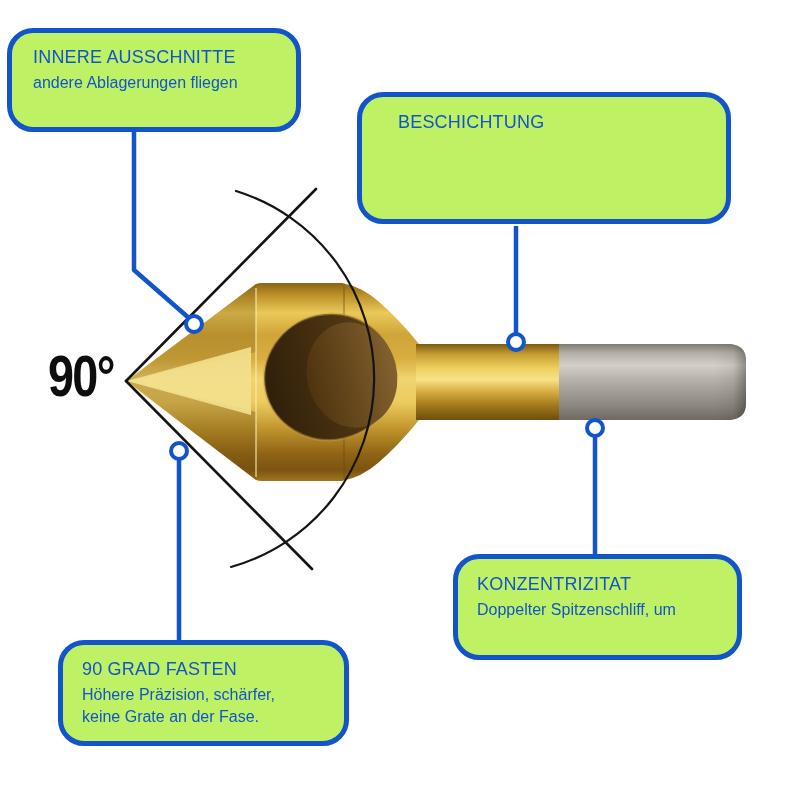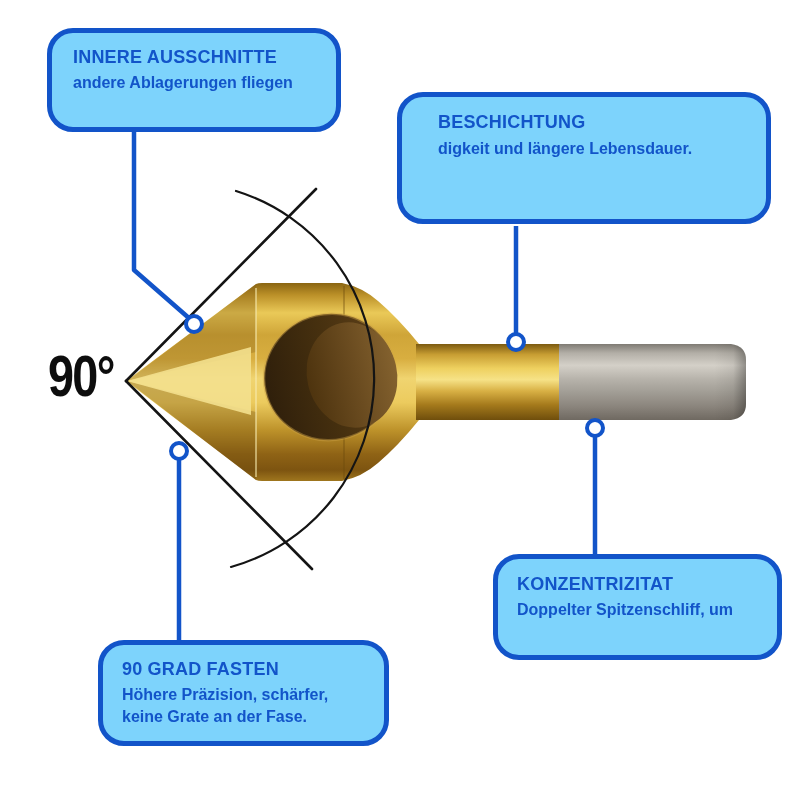--- a/index.html
+++ b/index.html
@@ -4,23 +4,23 @@
 <style>
   :root { --accent:#1254c9; --ink:#0d0d0d; }
   * { margin:0; padding:0; box-sizing:border-box; }
   html,body { background:#fff; }
   .stage {
     position:relative; width:800px; height:800px; background:#fff;
     font-family:"Liberation Sans", sans-serif; overflow:hidden;
   }
   .art { position:absolute; left:0; top:0; width:800px; height:800px; }
   .callout {
-    position:absolute; background:#7dd3fc;
+    position:absolute; background:#bef264;
     border:5px solid var(--accent); border-radius:26px;
-    color:var(--accent); font-weight:bold; z-index:3;margin-left:40px;
+    color:var(--accent); font-weight:normal; z-index:3;
   }
   .callout .title { font-size:18px; line-height:21px; margin-bottom:4px; letter-spacing:.2px; }
   .callout .line  { font-size:16px; line-height:22px; }
   .callout.lh23 .line { line-height:23px; }
   #box-inner   { left:7px;   top:28px;  width:294px; height:104px; padding:14px 14px 0 21px; }
   #box-coating { left:357px; top:92px;  width:374px; height:132px; padding:15px 12px 0 36px; }
   #box-conc    { left:453px; top:554px; width:289px; height:106px; padding:15px 24px 0 19px; }
   #box-fasten  { left:58px;  top:640px; width:291px; height:106px; padding:14px 14px 0 19px; }
   .angle-label {
     position:absolute; left:48px; top:348px; z-index:2;
@@ -129,21 +129,20 @@
 
   <div class="angle-label">90°</div>
 
   <div class="callout" id="box-inner">
     <div class="title">INNERE AUSSCHNITTE</div>
     <div class="line">andere Ablagerungen fliegen</div>
   </div>
 
   <div class="callout lh23" id="box-coating">
     <div class="title">BESCHICHTUNG</div>
-    <div class="line">digkeit und längere Lebensdauer.</div>
   </div>
 
   <div class="callout" id="box-conc">
     <div class="title">KONZENTRIZITAT</div>
     <div class="line">Doppelter Spitzenschliff, um</div>
   </div>
 
   <div class="callout" id="box-fasten">
     <div class="title">90 GRAD FASTEN</div>
     <div class="line">Höhere Präzision, schärfer,</div>

